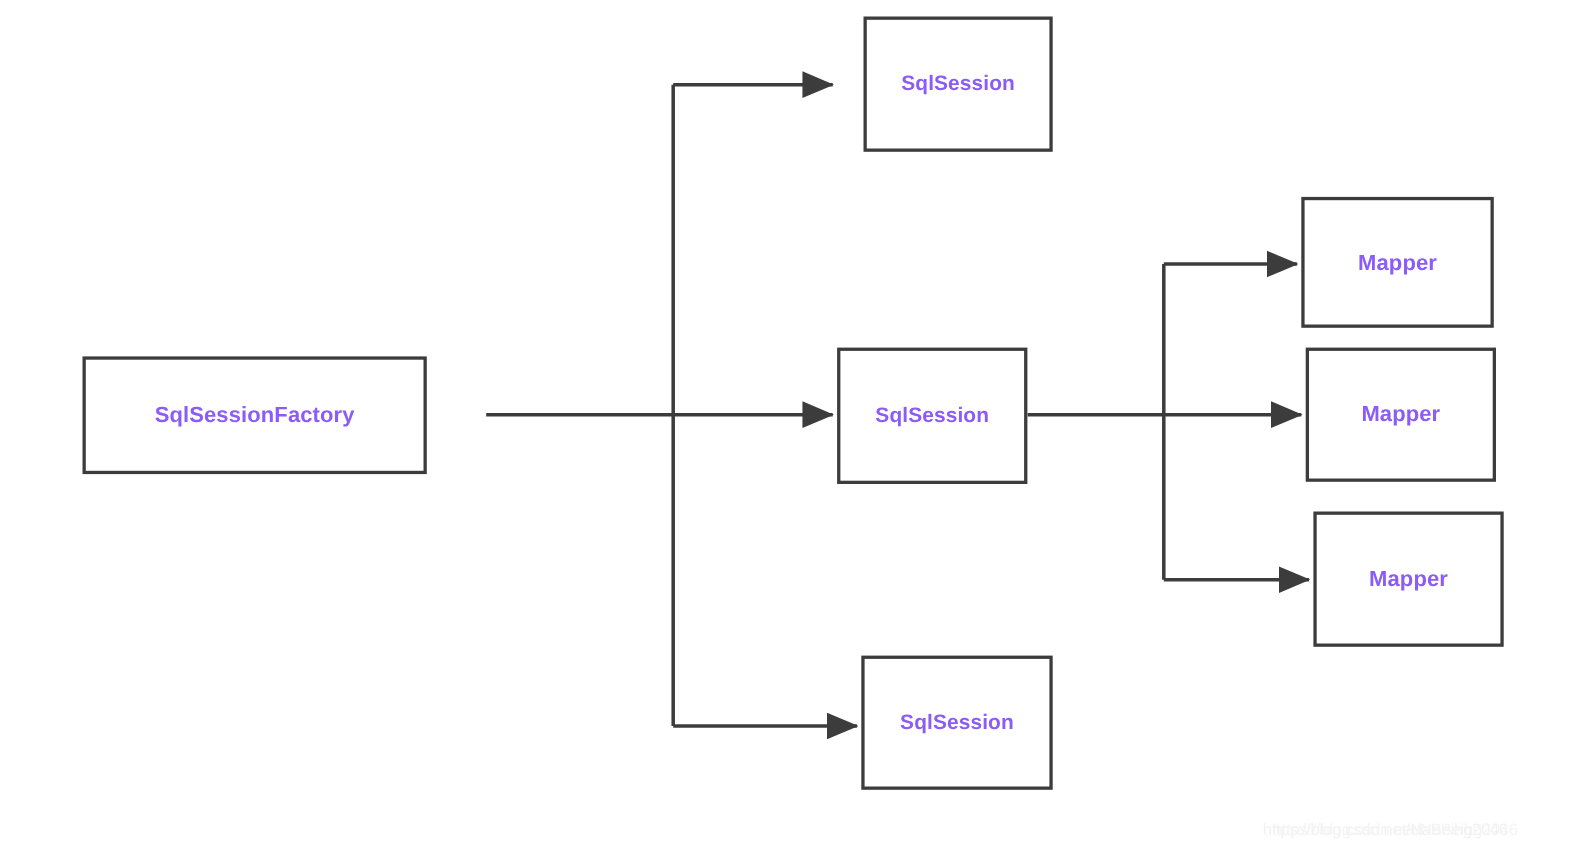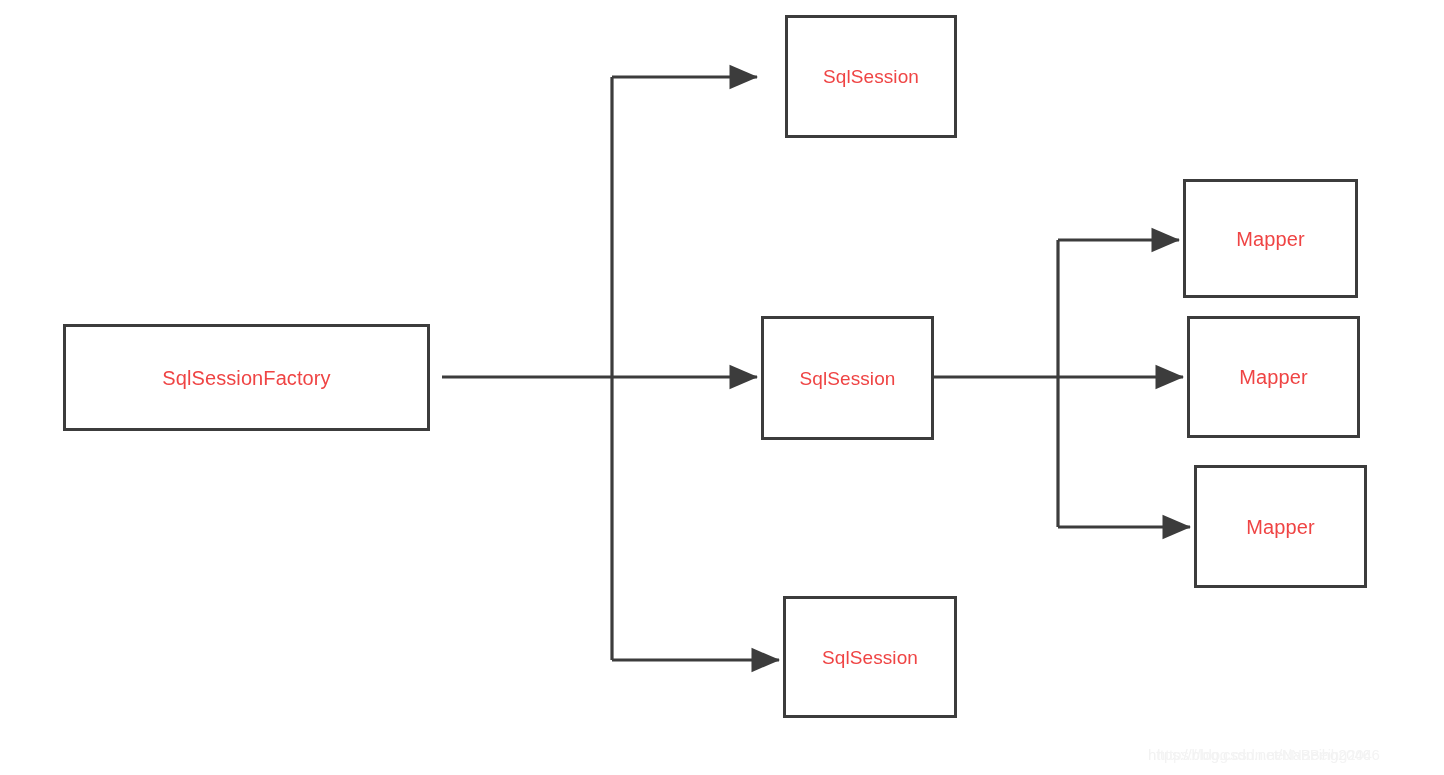--- a/index.html
+++ b/index.html
@@ -26,23 +26,23 @@
   .node {
     position: absolute;
     box-sizing: border-box;
     background: #ffffff;
     border: 3px solid #3c3c3c;
     display: flex;
     align-items: center;
     justify-content: center;
   }
   .node-label {
-    color: #ef4444;
+    color: #8b5cf6;
     font-size: 20px;
-    font-weight: 400;
+    font-weight: 700;
     letter-spacing: 0.1px;
     line-height: 1;
     white-space: nowrap;
   }
   .node-label.small {
     font-size: 19px;
   }
   .watermark {
     position: absolute;
     left: 1148px;
@@ -96,21 +96,21 @@
 
       <path d="M1058,240 L1179,240" marker-end="url(#arrowhead)"></path>
 
       <path d="M1058,377 L1183,377" marker-end="url(#arrowhead)"></path>
 
       <path d="M1058,527 L1190,527" marker-end="url(#arrowhead)"></path>
 
     </g>
   </svg>
 
-  <div class="node" style="left:63px; top:324px; width:367px; height:107px;">
+  <div class="node" style="left:75px; top:324px; width:313px; height:107px;">
     <span class="node-label">SqlSessionFactory</span>
   </div>
 
   <div class="node" style="left:785px; top:15px; width:172px; height:123px;">
     <span class="node-label small">SqlSession</span>
   </div>
 
   <div class="node" style="left:761px; top:316px; width:173px; height:124px;">
     <span class="node-label small">SqlSession</span>
   </div>

